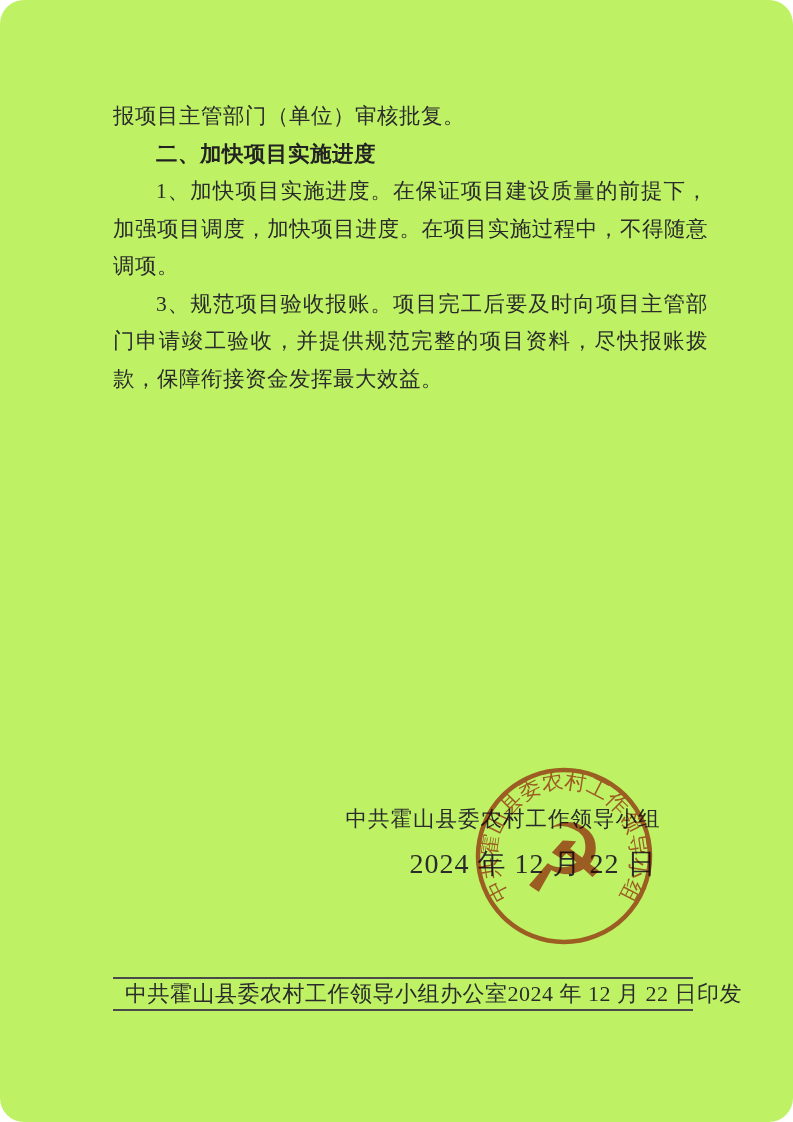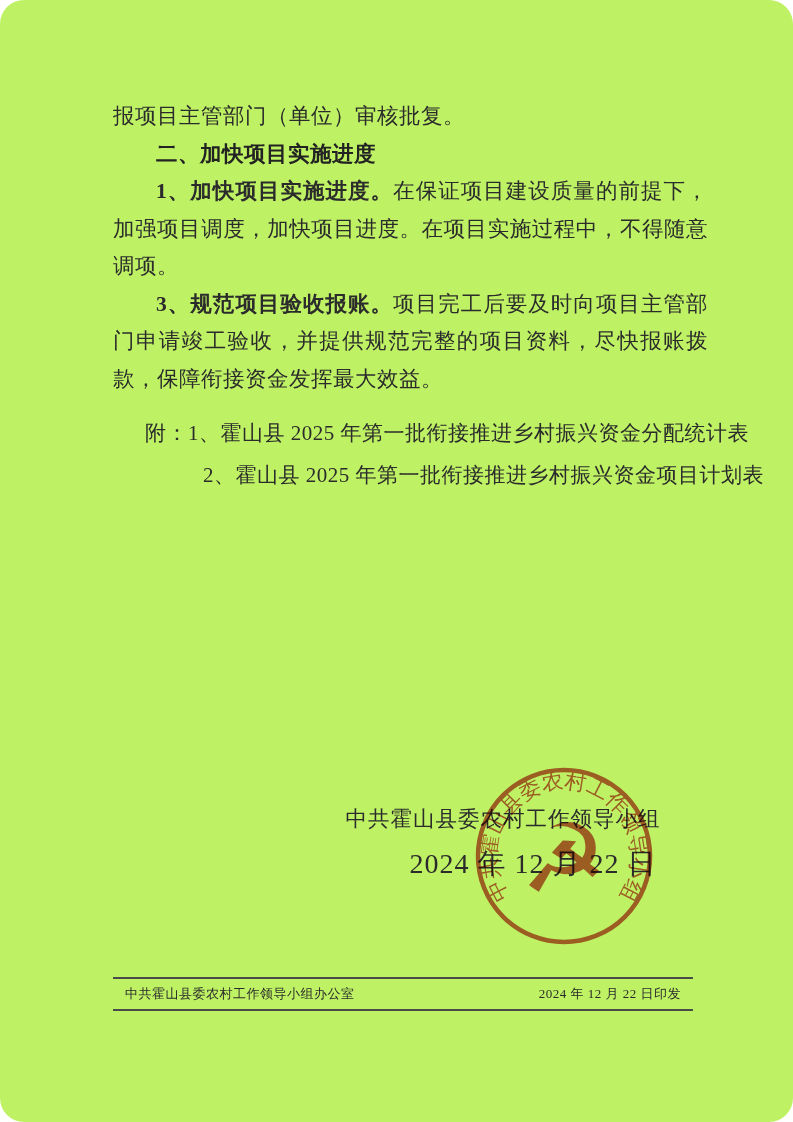--- a/index.html
+++ b/index.html
@@ -23,21 +23,21 @@
     text-align: justify;
     letter-spacing: 0.5px;
   }
   .content p { margin: 0; text-indent: 2em; }
   p.intro-line { text-indent: 0; }
   .section-heading {
     font-family: "Liberation Sans", "DejaVu Sans", sans-serif;
     font-weight: bold;
     color: #222222;
   }
-  .lead { font-weight: bold; }
+  .lead { font-weight: normal; }
   .attachments {
     margin-top: 14px;
     font-size: 21px;
     line-height: 42px;
     padding-left: 32px;
     text-align: left;
   }
   .attach-line { white-space: nowrap; }
   .attach-line-2 { padding-left: 58px; }
   .sig-org {
@@ -77,45 +77,41 @@
     top: 977px;
     width: 580px;
     height: 34px;
     box-sizing: border-box;
     border-top: 2px solid #4a4a4a;
     border-bottom: 2px solid #4a4a4a;
     display: flex;
     justify-content: space-between;
     align-items: center;
     padding: 15px 12px;
-    font-size: 13px;
+    font-size: 22px;
     letter-spacing: 0.5px;
     white-space: nowrap;
   }
 </style>
 </head>
 <body>
 
 <div class="page">
 
   <div class="content">
     <p class="intro-line">报项目主管部门（单位）审核批复。</p>
 
     <p class="section-heading">二、加快项目实施进度</p>
 
 
     <p><span class="lead">1、加快项目实施进度。</span><span>在保证项目建设质量的前提下，加强项目调度，加快项目进度。在项目实施过程中，不得随意调项。</span></p>
 
 
     <p><span class="lead">3、规范项目验收报账。</span><span>项目完工后要及时向项目主管部门申请竣工验收，并提供规范完整的项目资料，尽快报账拨款，保障衔接资金发挥最大效益。</span></p>
 
-    <div class="attachments">
-      <div class="attach-line"><span>附：</span><span>1、霍山县 2025 年第一批衔接推进乡村振兴资金分配统计表</span></div>
-      <div class="attach-line attach-line-2"><span>2、霍山县 2025 年第一批衔接推进乡村振兴资金项目计划表</span></div>
-    </div>
   </div>
 
   <div class="sig-org">中共霍山县委农村工作领导小组</div>
 
   <div class="sig-date">2024 年 12 月 22 日</div>
 
   <div class="seal">
     <svg viewBox="0 0 190 190" width="190" height="190">
       <circle cx="95" cy="95" r="86" fill="none" stroke-width="4.5" stroke="#c9463a"></circle>
       <defs>

